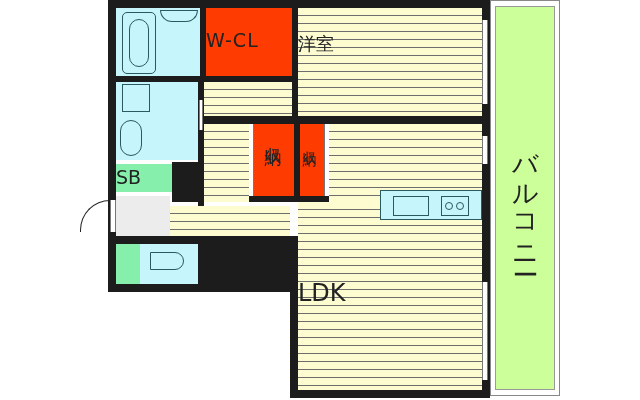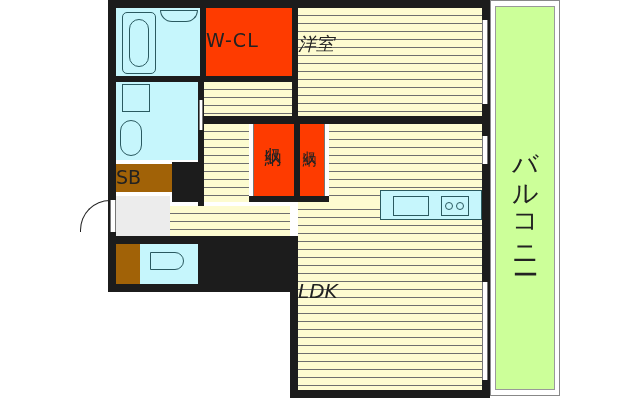--- a/index.html
+++ b/index.html
@@ -1,23 +1,23 @@
 <!DOCTYPE html>
 <html><head>
 <meta charset="utf-8">
 <style>
   html,body{margin:0;padding:0;}
   body{width:640px;height:400px;background:#ffffff;position:relative;overflow:hidden;font-family:"DejaVu Sans",sans-serif;}
   .abs{position:absolute;box-sizing:border-box;}
   .wall{background:#1c1c1c;}
-  .floor{background-color:#fdfbd0;background-image:repeating-linear-gradient(to bottom, transparent 0, transparent 7px, #6e6e6e 7px, #6e6e6e 8px);font-style:italic;}
+  .floor{background-color:#fdfbd0;background-image:repeating-linear-gradient(to bottom, transparent 0, transparent 7px, #6e6e6e 7px, #6e6e6e 8px);}
   .wet{background:#c6f6fc;}
   .red{background:#fe3b00;}
   .green{background:#ccff99;}
-  .pink{background:#a16207;}
+  .pink{background:#86efac;}
   .grey{background:#ececec;}
   .label{color:#222;line-height:1.15;}
   .vtext{writing-mode:vertical-rl;text-orientation:upright;letter-spacing:2px;}
   .win{background:#ffffff;border-left:1px solid #777;border-right:1px solid #777;}
 </style>
 </head>
 <body>
 
 <div class="abs wall" style="left:108px;top:0;width:382px;height:8px;"></div>
 <div class="abs wall" style="left:108px;top:0;width:8px;height:292px;"></div>
@@ -63,21 +63,21 @@
 </div>
 <div class="abs" style="left:249px;top:124px;width:5px;height:72px;background:#fff;border-right:1px solid #777;"></div>
 <div class="abs" style="left:324px;top:124px;width:5px;height:72px;background:#fff;border-left:1px solid #777;"></div>
 <div class="abs wall" style="left:249px;top:196px;width:80px;height:6px;"></div>
 
 <div class="abs floor" style="left:204px;top:124px;width:45px;height:78px;"></div>
 <div class="abs wall" style="left:198px;top:162px;width:6px;height:46px;"></div>
 
 <div class="abs floor" style="left:329px;top:124px;width:153px;height:272px;"></div>
 <div class="abs floor" style="left:298px;top:202px;width:184px;height:194px;">
-  <div class="abs label" style="left:0;top:78px;width:184px;font-size:20px;">LDK</div>
+  <div class="abs label" style="left:0;top:78px;width:184px;font-size:24px;">LDK</div>
 </div>
 
 <div class="abs wet" style="left:380px;top:190px;width:102px;height:30px;border:1px solid #2a5a60;">
   <div class="abs" style="left:12px;top:5px;width:36px;height:20px;border:1px solid #2a5a60;"></div>
   <div class="abs" style="left:60px;top:5px;width:28px;height:20px;border:1px solid #2a5a60;">
     <div class="abs" style="left:3px;top:5px;width:8px;height:8px;border:1px solid #2a5a60;border-radius:50%;"></div>
     <div class="abs" style="left:14px;top:5px;width:8px;height:8px;border:1px solid #2a5a60;border-radius:50%;"></div>
   </div>
 </div>
 

